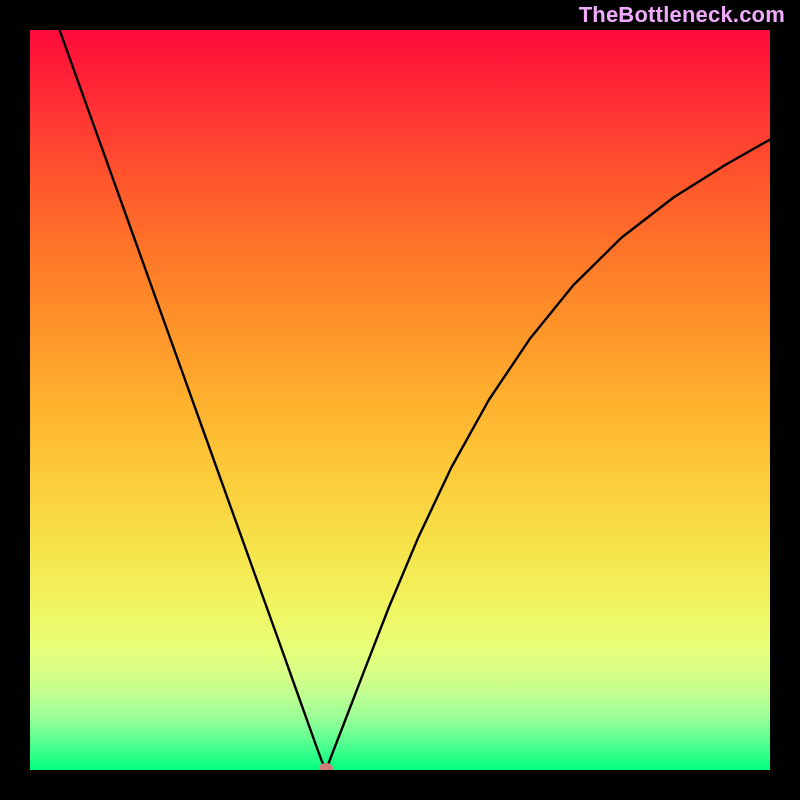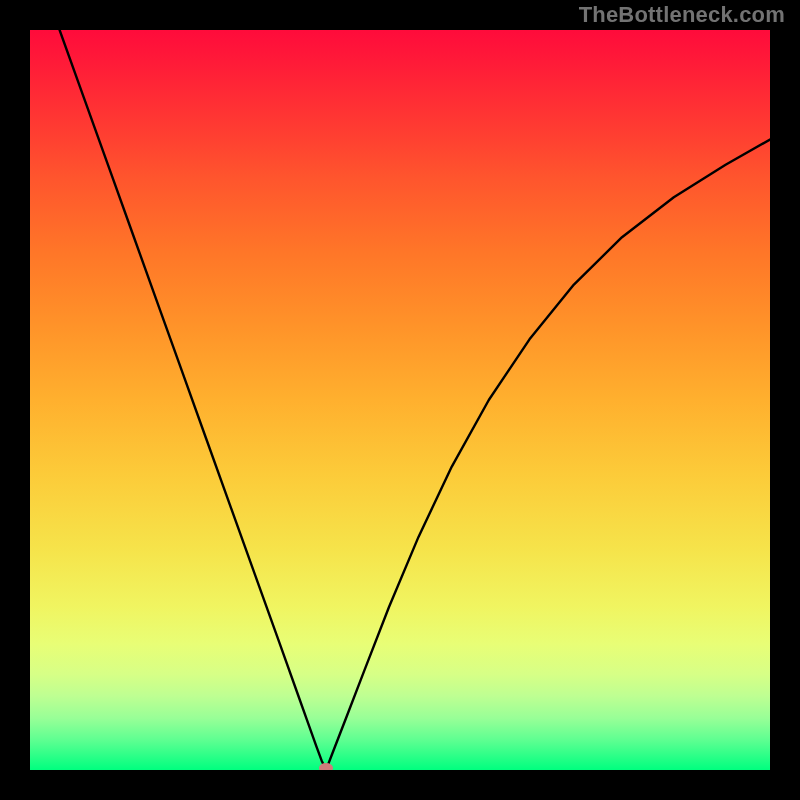--- a/index.html
+++ b/index.html
@@ -10,21 +10,21 @@
     background: #000;
     position: relative;
   }
   .watermark {
     position: absolute;
     top: 2px;
     right: 15px;
     font-family: Arial, Helvetica, sans-serif;
     font-size: 22px;
     font-weight: bold;
-    color: #737373;
+    color: #f0abfc;
     letter-spacing: 0.2px;
   }
   .plot-area {
     position: absolute;
     left: 30px;
     top: 30px;
     width: 740px;
     height: 740px;
     overflow: hidden;
   }

